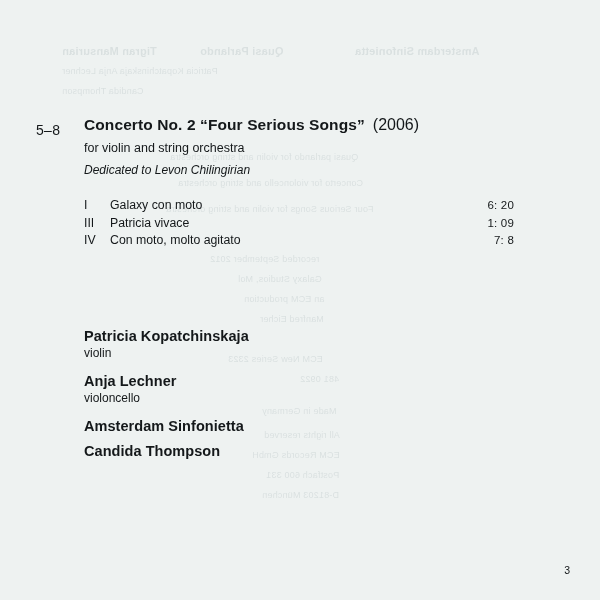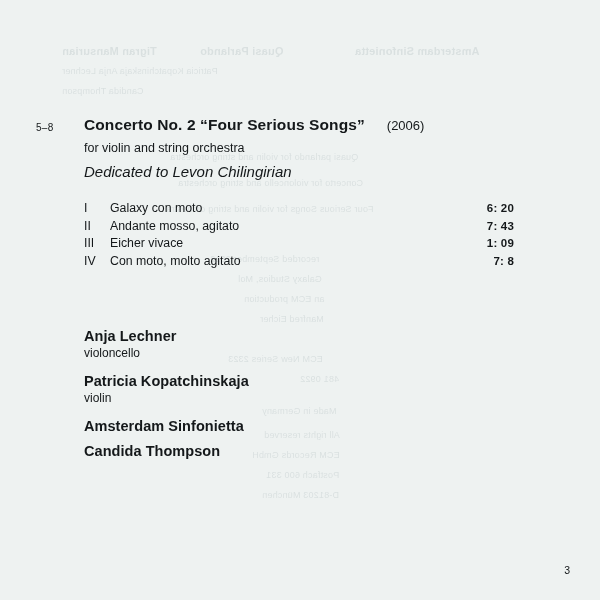--- a/index.html
+++ b/index.html
@@ -47,48 +47,48 @@
     position: absolute;
     left: 36px;
     top: 116px;
     right: 36px;
   }
   .track-range {
     position: absolute;
     left: 0;
     top: 6px;
     width: 42px;
-    font-size: 10px;
+    font-size: 14px;
     letter-spacing: 0.3px;
     color: #14181a;
   }
   .work-body {
     margin-left: 48px;
   }
   .work-title-row {
     display: flex;
     align-items: baseline;
-    gap: 22px;
+    gap: 8px;
   }
   .work-title {
     font-size: 15.5px;
     font-weight: bold;
     letter-spacing: 0.1px;
   }
   .work-year {
-    font-size: 13px;
+    font-size: 16px;
     color: #14181a;
   }
   .work-scoring {
     margin-top: 7px;
     font-size: 12.5px;
   }
   .work-dedication {
     margin-top: 8px;
-    font-size: 15px;
+    font-size: 12px;
     font-style: italic;
   }
 
   
   .movements {
     margin-top: 20px;
     width: 430px;
   }
   .mv-row {
     display: flex;
@@ -101,21 +101,20 @@
     flex: none;
   }
   .mv-title {
     flex: 1 1 auto;
   }
   .mv-time {
     flex: none;
     text-align: center;
     font-size: 11.5px;
     letter-spacing: 0.2px;
-    font-weight: bold;
   }
 
   
   .performers {
     position: absolute;
     left: 84px;
     top: 328px;
   }
   .perf-block {
     margin-bottom: 13px;
@@ -177,47 +176,42 @@
       <div class="work-scoring">for violin and string orchestra</div>
       <div class="work-dedication">Dedicated to Levon Chilingirian</div>
 
       <div class="movements">
         <div class="mv-row">
           <div class="mv-num">I</div>
           <div class="mv-title">Galaxy con moto</div>
           <div class="mv-time">6: 20</div>
         </div>
         <div class="mv-row">
-          <div class="mv-num">II</div>
-          <div class="mv-title">Andante mosso, agitato</div>
-          <div class="mv-time">7: 43</div>
-        </div>
-        <div class="mv-row">
           <div class="mv-num">III</div>
-          <div class="mv-title">Eicher vivace</div>
+          <div class="mv-title">Patricia vivace</div>
           <div class="mv-time">1: 09</div>
         </div>
         <div class="mv-row">
           <div class="mv-num">IV</div>
           <div class="mv-title">Con moto, molto agitato</div>
           <div class="mv-time">7: 8</div>
         </div>
       </div>
     </div>
   </div>
 
   <div class="performers">
     <div class="perf-block">
+      <div class="perf-name">Patricia Kopatchinskaja</div>
+      <div class="perf-role">violin</div>
+    </div>
+    <div class="perf-block">
       <div class="perf-name">Anja Lechner</div>
       <div class="perf-role">violoncello</div>
     </div>
-    <div class="perf-block">
-      <div class="perf-name">Patricia Kopatchinskaja</div>
-      <div class="perf-role">violin</div>
-    </div>
     <div class="perf-block tight">
       <div class="perf-name">Amsterdam Sinfonietta</div>
     </div>
     <div class="perf-block">
       <div class="perf-name">Candida Thompson</div>
     </div>
   </div>
 
   <div class="page-number">3</div>
 

